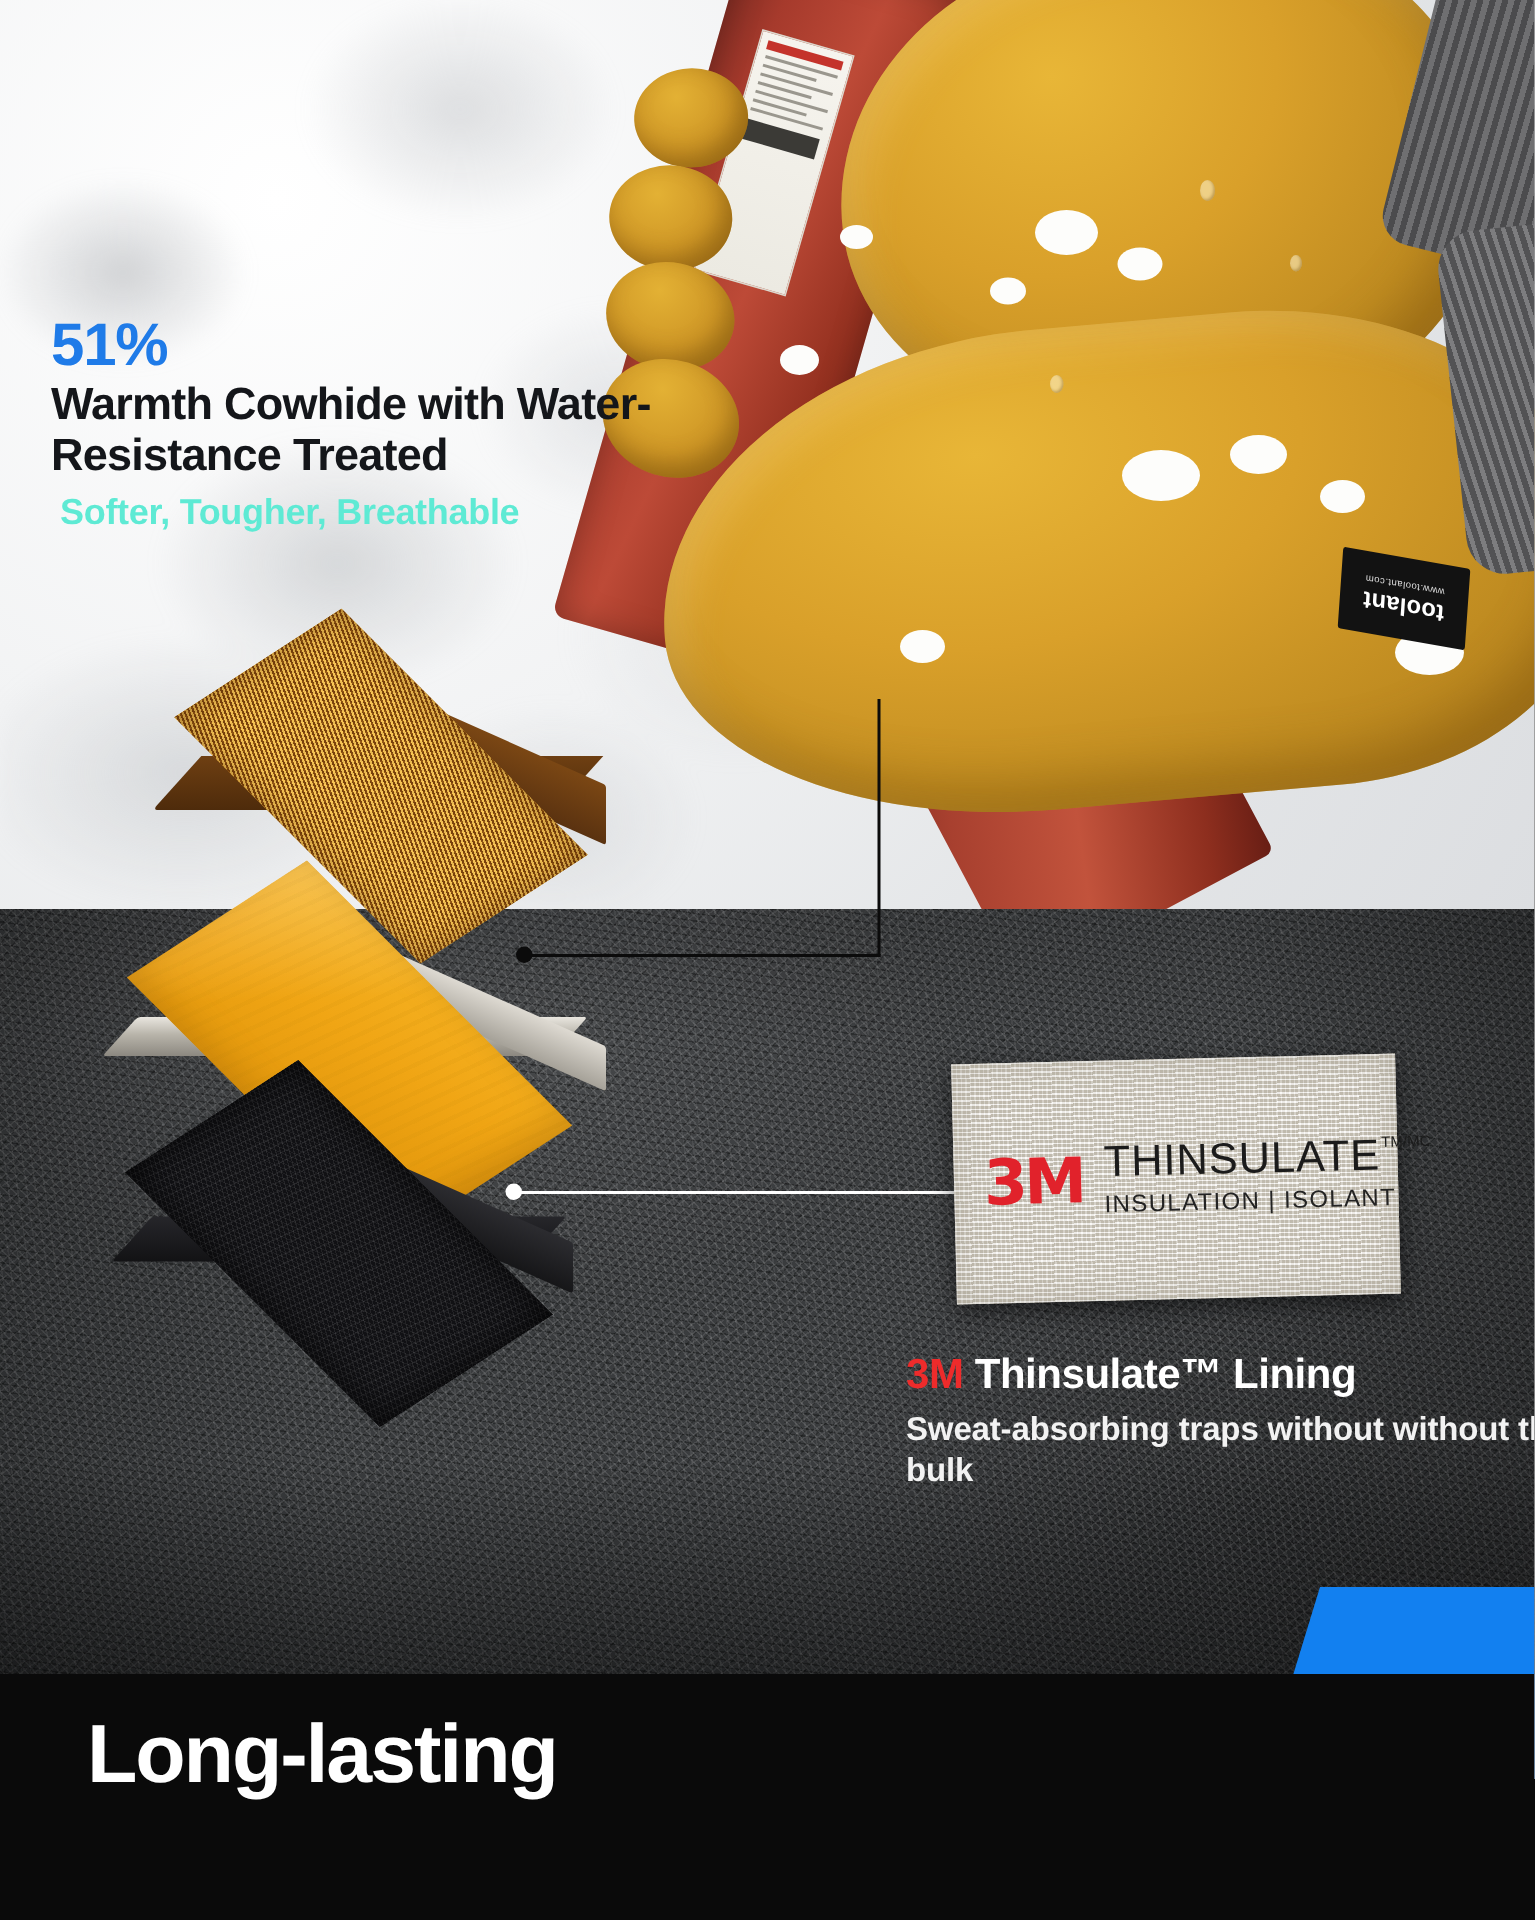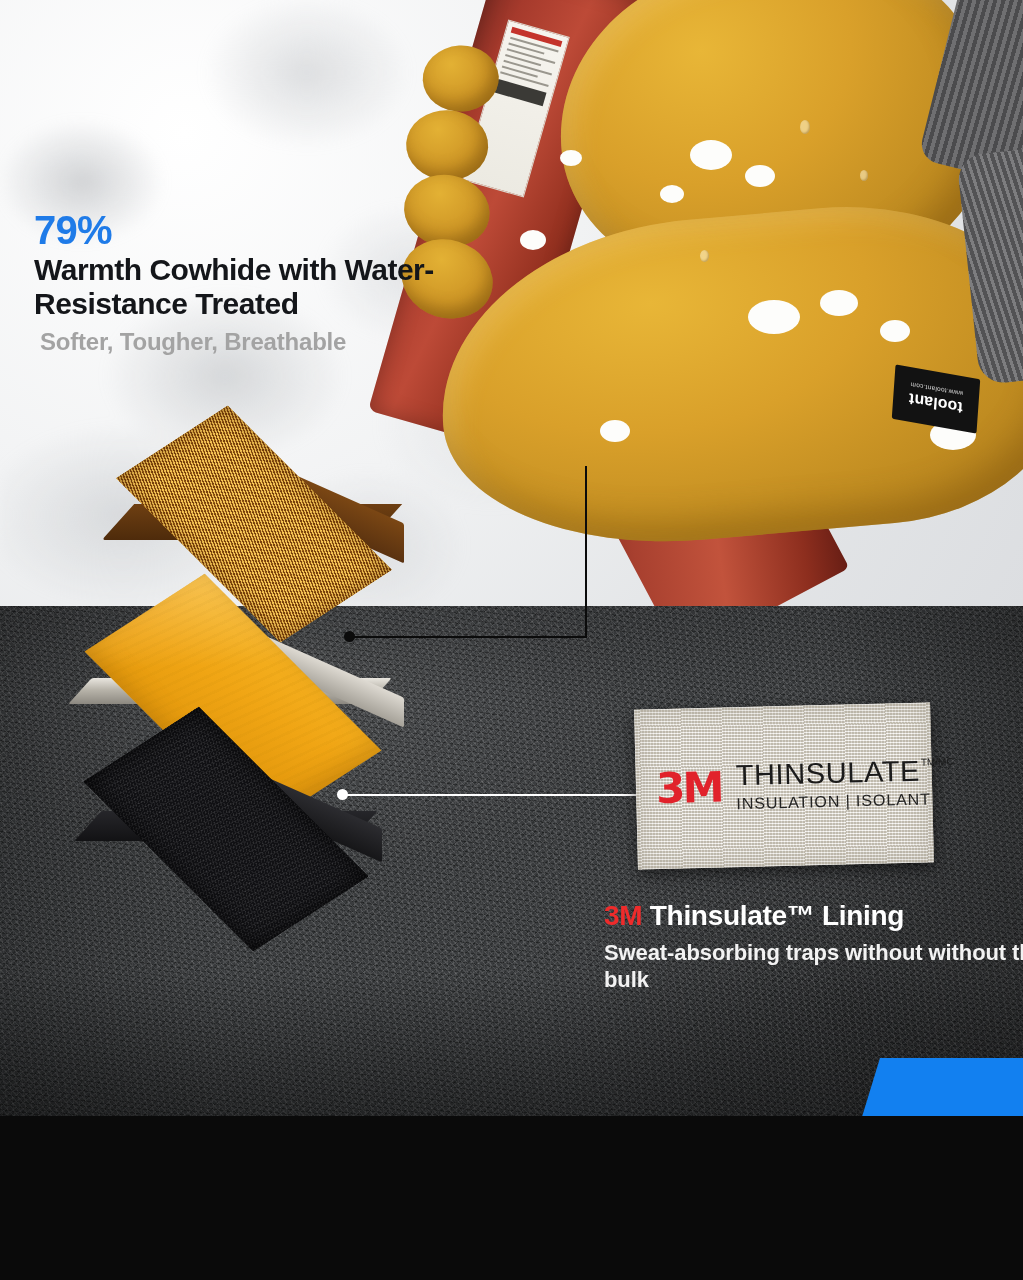--- a/index.html
+++ b/index.html
@@ -151,21 +151,21 @@
   
   #headline-block{position:absolute;left:34px;top:210px;width:480px;}
   #pct{
     font-size:40px;font-weight:800;color:#1f7be8;line-height:1.02;letter-spacing:-.8px;
   }
   #headline{
     font-size:30px;font-weight:800;color:#14161a;line-height:1.14;letter-spacing:-.5px;
     margin-top:2px;
   }
   #subhead{
-    font-size:24px;font-weight:700;color:#a3a3a3;line-height:1.2;letter-spacing:-.2px;
+    font-size:24px;font-weight:700;color:#5eead4;line-height:1.2;letter-spacing:-.2px;
     margin-top:7px;padding-left:6px;
   }
 
   
   .layer{position:absolute;}
   .layer .face{
     position:absolute;left:0;top:0;width:232px;height:232px;
     transform:rotate(45deg) skewX(-12deg) scaleY(.56);
     transform-origin:center;
   }
@@ -342,21 +342,21 @@
       <div class="tag-url">www.toolant.com</div>
     </div>
   </div>
 
   <div class="band" id="felt-band">
     <div class="felt-tex"></div>
     <div class="felt-vignette"></div>
   </div>
 
   <div id="headline-block">
-    <div id="pct">79%</div>
+    <div id="pct">51%</div>
     <div id="headline">Warmth Cowhide with Water-Resistance Treated</div>
     <div id="subhead">Softer, Tougher, Breathable</div>
   </div>
 
   <div class="layer" id="layer-suede">
     <div class="edge edge-front"></div>
     <div class="edge edge-right"></div>
     <div class="face"></div>
   </div>
 
@@ -400,15 +400,16 @@
     <div id="tc-title">
       <span class="red">3M</span>
       <span>Thinsulate™ Lining</span>
     </div>
     <div id="tc-body">Sweat-absorbing traps without without the bulk</div>
   </div>
 
   <div id="blue-wedge"></div>
   <div class="band" id="bottom-banner"></div>
   <div id="banner-text">
+    <div>Long-lasting</div>
   </div>
 
 </div>
 
 </body></html>

